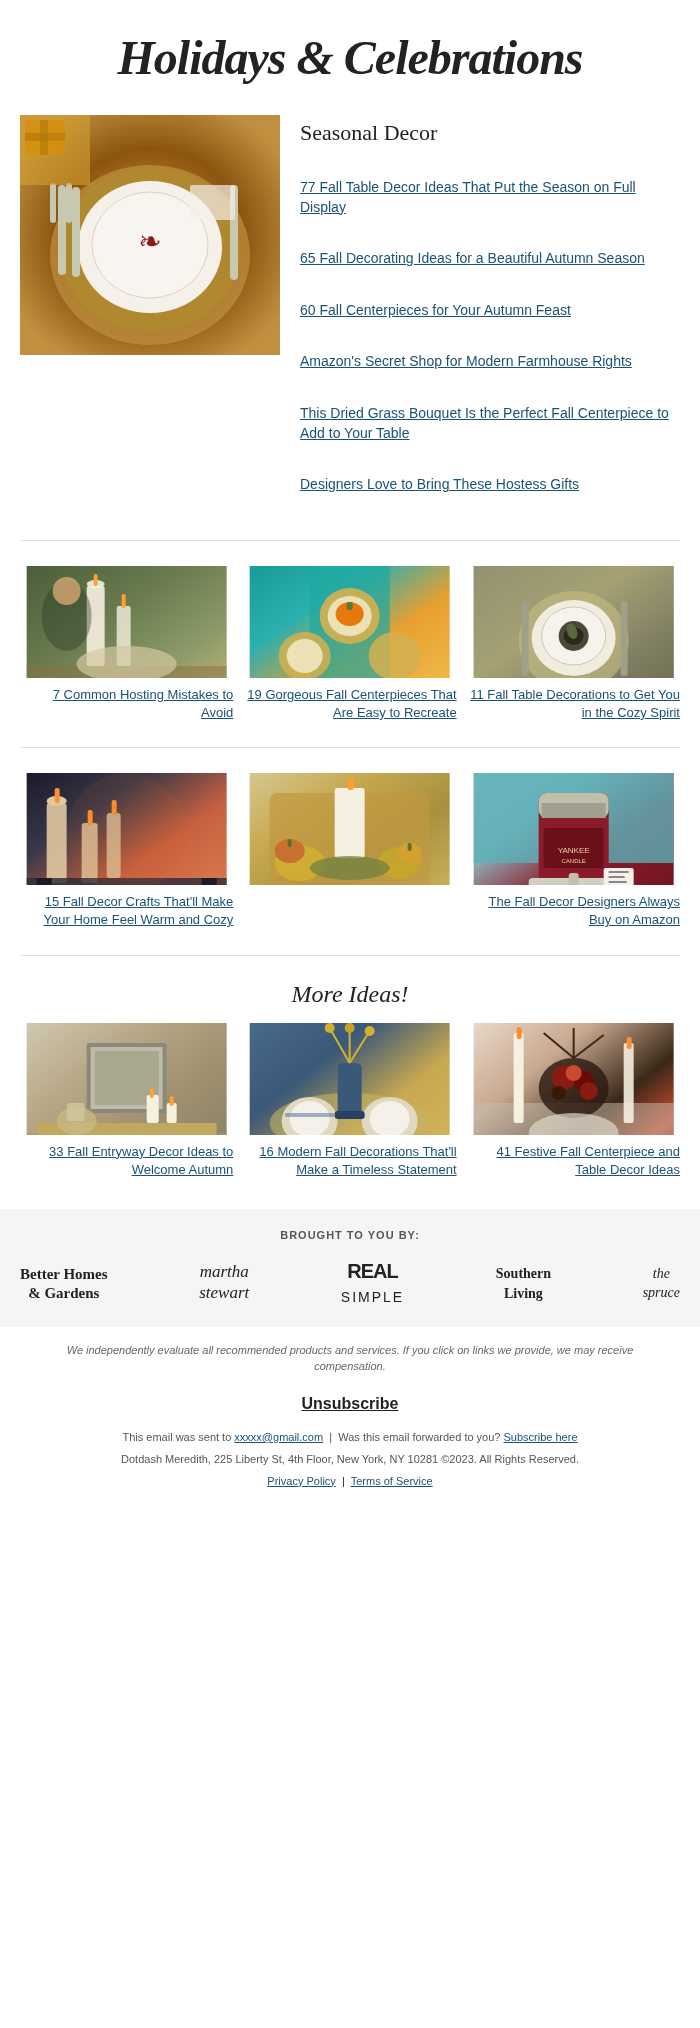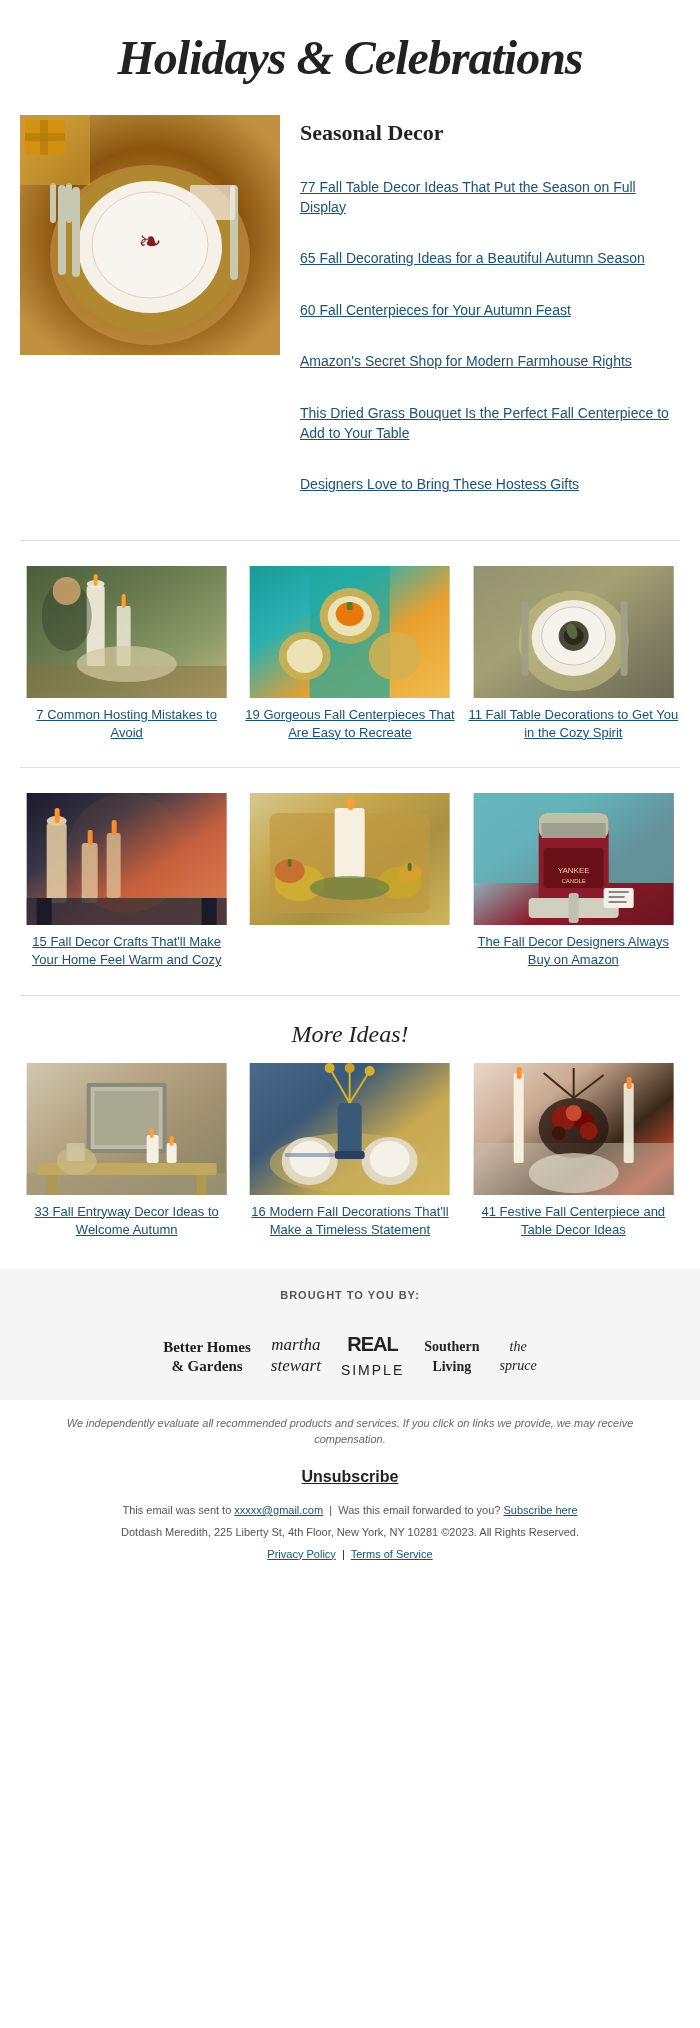--- a/index.html
+++ b/index.html
@@ -38,21 +38,21 @@
       overflow: hidden;
       position: relative;
     }
 
     .seasonal-links {
       flex: 1;
       padding-top: 5px;
     }
     .seasonal-links h2 {
       font-size: 22px;
-      font-weight: 700;
+      font-weight: 400;
       margin-bottom: 14px;
       font-style: normal;
     }
     .seasonal-links a {
       display: block;
       color: #1a5276;
       text-decoration: underline;
       font-size: 14px;
       font-family: Arial, sans-serif;
       margin-bottom: 10px;
@@ -74,31 +74,31 @@
       grid-template-columns: 1fr 1fr 1fr;
       gap: 10px;
       padding: 20px;
     }
     .grid-item {
       display: flex;
       flex-direction: column;
     }
     .grid-image {
       width: 100%;
-      height: 132px;
+      height: 112px;
       overflow: hidden;
       margin-bottom: 8px;
       text-align: center;
     }
     .grid-item a {
       color: #1a5276;
       text-decoration: underline;
       font-size: 13px;
       font-family: Arial, sans-serif;
-      text-align: center;
+      text-align: right;
       line-height: 1.4;
       cursor: pointer;
     }
 
     
     .more-ideas-section {
       padding: 20px;
     }
     .more-ideas-section h2 {
       text-align: center;
@@ -114,25 +114,25 @@
       padding: 20px;
       text-align: center;
       margin-top: 10px;
     }
     .brought-by {
       font-size: 11px;
       font-weight: 700;
       letter-spacing: 1px;
       font-family: Arial, sans-serif;
       color: #555;
-      margin-bottom: 31px;
+      margin-bottom: 18px;
     }
     .brand-logos {
       display: flex;
-      justify-content: center;
+      justify-content: space-between;
       align-items: center;
       gap: 20px;
       flex-wrap: wrap;
     }
     .brand-logo {
       font-family: Georgia, serif;
       font-weight: 700;
       color: #222;
       text-align: center;
       line-height: 1.2;

